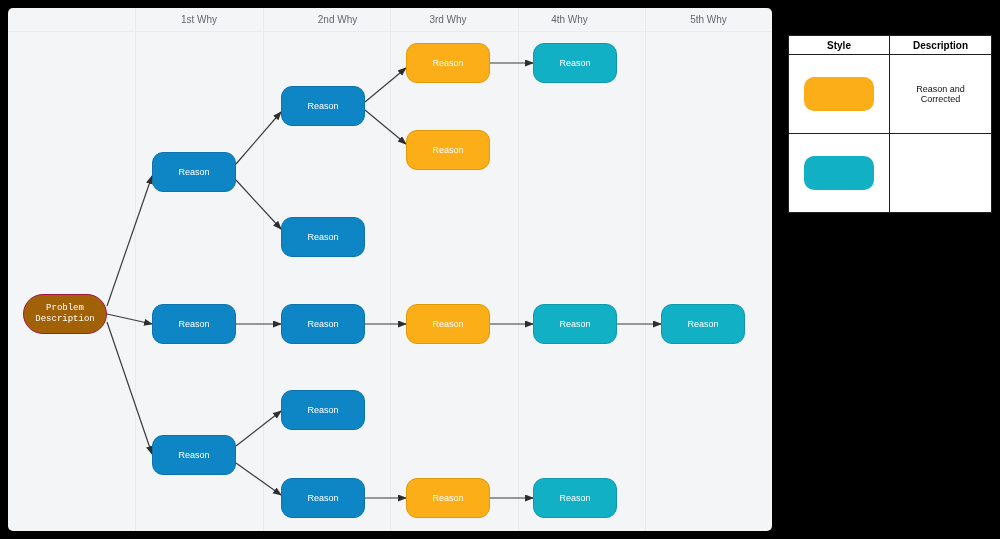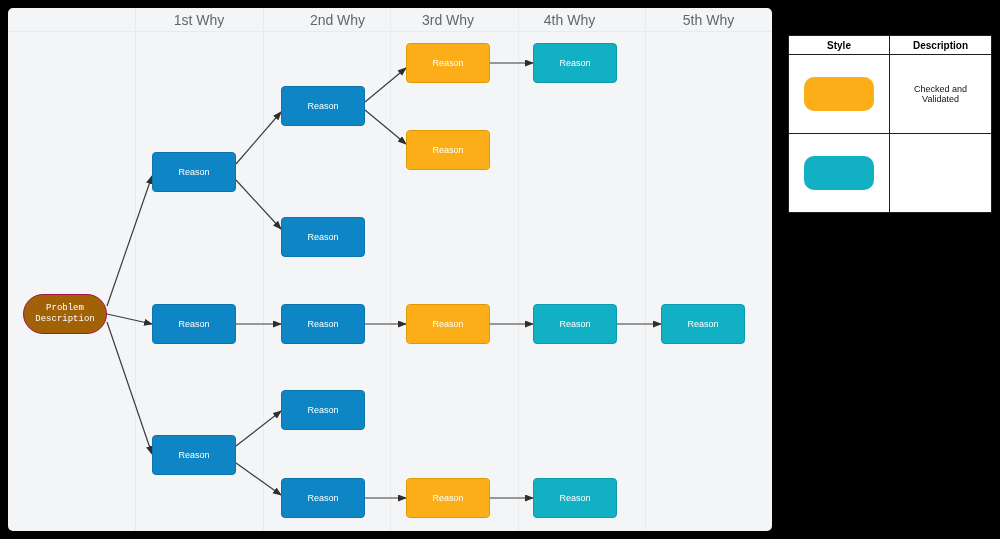--- a/index.html
+++ b/index.html
@@ -5,23 +5,23 @@
   html,body{margin:0;padding:0;background:#000;width:1000px;height:539px;overflow:hidden;
     font-family:"Liberation Sans", sans-serif;}
   .stage{position:relative;width:1000px;height:539px;background:#000;}
 
   
   .board{position:absolute;left:8px;top:8px;width:764px;height:523px;background:#f4f5f7;
     border-radius:5px;overflow:hidden;}
   .col-line{position:absolute;top:0;bottom:0;width:1px;background:#e8eaec;}
   .header-line{position:absolute;left:0;right:0;top:23px;height:1px;background:#e8eaec;}
   .col-header{position:absolute;top:0;height:23px;display:flex;align-items:center;justify-content:center;
-    font-size:14px;color:#62676d;text-align:center;}
+    font-size:10px;color:#62676d;text-align:center;}
   .edge-layer{position:absolute;left:0;top:0;}
-  .node{position:absolute;width:84px;height:40px;border-radius:4px;display:flex;align-items:center;
+  .node{position:absolute;width:84px;height:40px;border-radius:11px;display:flex;align-items:center;
     justify-content:center;text-align:center;color:#fff;font-size:9px;line-height:11px;
     box-sizing:border-box;padding:2px;}
   .node.pill{border-radius:20px;}
 
   
   .legend{position:absolute;left:788px;top:35px;width:204px;height:178px;background:#fff;
     border:1px solid #1f1f1f;border-radius:0;box-sizing:border-box;display:flex;flex-direction:column;
     overflow:hidden;}
   .legend-header{display:flex;height:18px;flex:0 0 18px;border-bottom:1px solid #1f1f1f;}
   .legend-cell{box-sizing:border-box;display:flex;align-items:center;justify-content:center;}
@@ -103,21 +103,21 @@
   <div class="legend">
     <div class="legend-header">
       <div class="legend-cell style-col">Style</div>
       <div class="legend-cell desc-col">Description</div>
     </div>
     <div id="legend-rows" style="display:flex;flex-direction:column;flex:1;">
         <div class="legend-row">
           <div class="legend-cell style-col">
             <div class="legend-swatch" style="background: rgb(251, 174, 23);"></div>
           </div>
-          <div class="legend-cell desc-col legend-desc">Checked and Validated</div>
+          <div class="legend-cell desc-col legend-desc">Reason and Corrected</div>
         </div>
         <div class="legend-row">
           <div class="legend-cell style-col">
             <div class="legend-swatch" style="background: rgb(18, 176, 197);"></div>
           </div>
         </div>
       </div>
   </div>
 
 </div>

